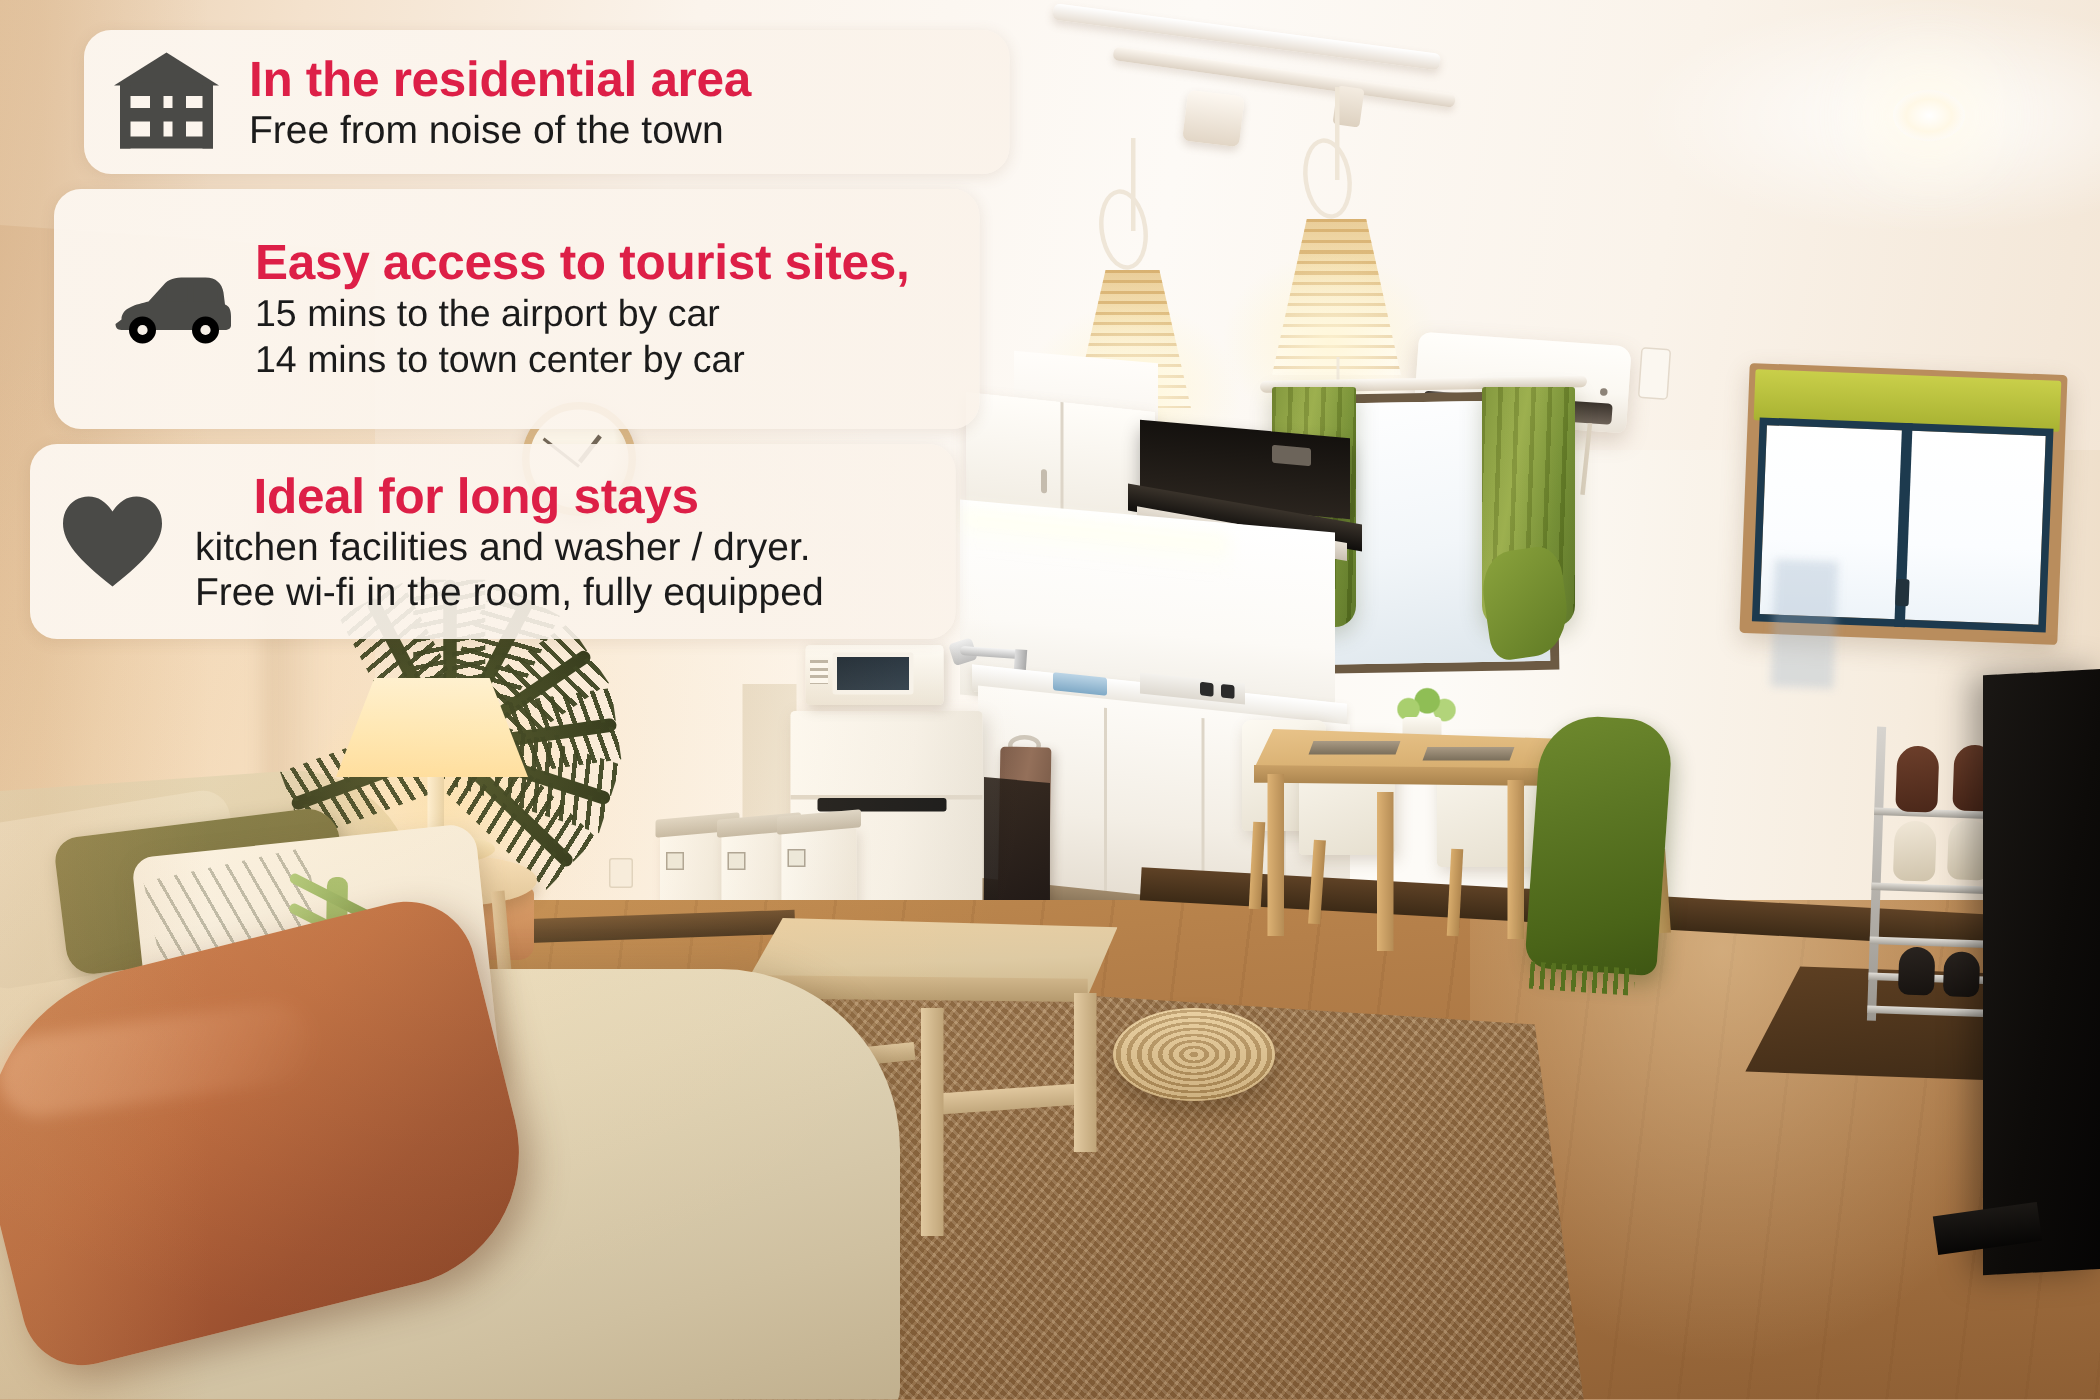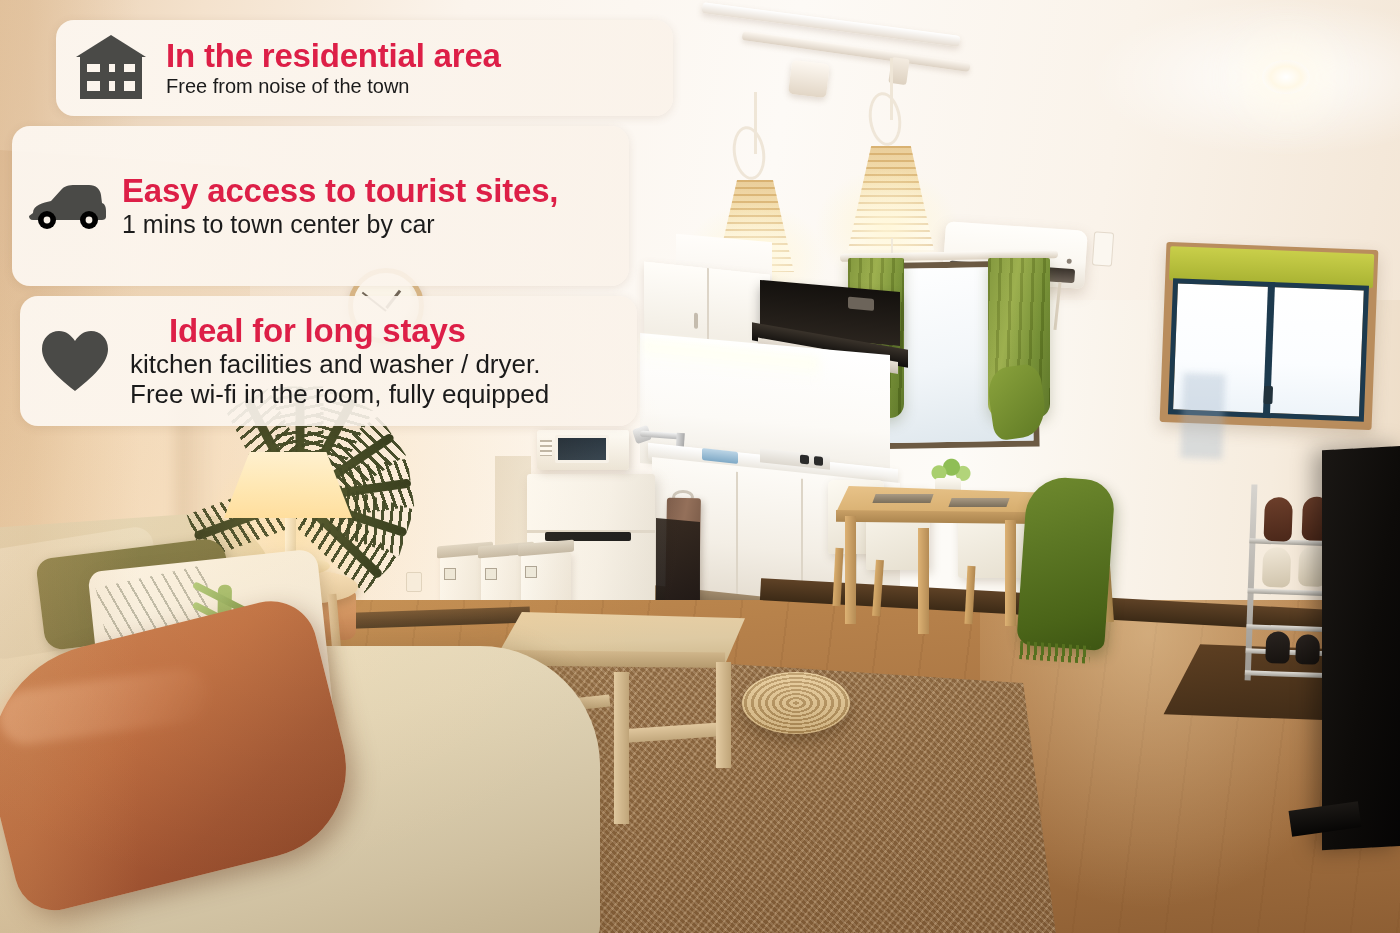--- a/index.html
+++ b/index.html
@@ -616,36 +616,36 @@
   
   .cards { position:absolute; left:0; top:0; width:700px; height:460px; }
   .card {
     position:absolute;
     background:linear-gradient(100deg, rgba(253,248,242,.93) 0%, rgba(251,244,236,.90) 55%, rgba(250,242,233,.86) 100%);
     border-radius:18px;
     box-shadow:0 2px 10px rgba(120,85,50,.12);
     display:flex; align-items:center;
   }
   #card-1 { left:20px; top:20px; width:617px; height:96px;margin-left:36px; }
-  #card-2 { left:12px; top:126px; width:617px; height:160px; }
+  #card-2 { left:36px; top:126px; width:617px; height:160px;padding-left:24px; }
   #card-3 { left:20px; top:296px; width:617px; height:130px; }
 
   .card .icon-slot {
     width:110px; min-width:110px; display:flex; align-items:center; justify-content:center;
   }
   .card .text-slot { position:relative; }
 
   .c-title {
     color:#dd1f47; font-weight:bold; letter-spacing:-.2px; line-height:1.02;
     white-space:nowrap;
   }
   .c-sub { color:#1b1b1b; line-height:1.08; white-space:nowrap; }
 
   #card-1 .c-title { font-size:33px; }
-  #card-1 .c-sub   { font-size:20px; margin-top:3px; }
+  #card-1 .c-sub   { font-size:26px; margin-top:3px; }
   #card-2 .c-title { font-size:33px; }
   #card-2 .c-sub   { font-size:25px; margin-top:4px; }
   #card-3 .c-title { font-size:33px;margin-left:39px; }
   #card-3 .c-sub   { font-size:26px; margin-top:2px; }
 
   
   .ico { display:block; }
   .ico path, .ico rect, .ico polygon { fill:#4a4a47; }
 </style>
 </head>
@@ -892,21 +892,22 @@
           <rect x="36" y="9" width="14" height="11" fill="#f6efe6"></rect>
           <rect x="54" y="9" width="16" height="11" fill="#f6efe6"></rect>
           <circle cx="20" cy="39" r="9"></circle>
           <circle cx="62" cy="39" r="9"></circle>
           <circle cx="20" cy="39" r="3.4" fill="#f6efe6"></circle>
           <circle cx="62" cy="39" r="3.4" fill="#f6efe6"></circle>
         </svg>
       </div>
       <div class="text-slot">
         <div class="c-title">Easy access to tourist sites,</div>
-        <div class="c-sub">1 mins to town center by car</div>
+        <div class="c-sub">15 mins to the airport by car</div>
+        <div class="c-sub">14 mins to town center by car</div>
       </div>
     </div>
 
     <div class="card" id="card-3">
       <div class="icon-slot">
         <svg class="ico" width="70" height="64" viewBox="0 0 70 64">
           <path d="M35 62 C12 44 2 32 2 20 C2 9 10 2 19 2 C26 2 31 6 35 12 C39 6 44 2 51 2 C60 2 68 9 68 20 C68 32 58 44 35 62 Z"></path>
         </svg>
       </div>
       <div class="text-slot">

